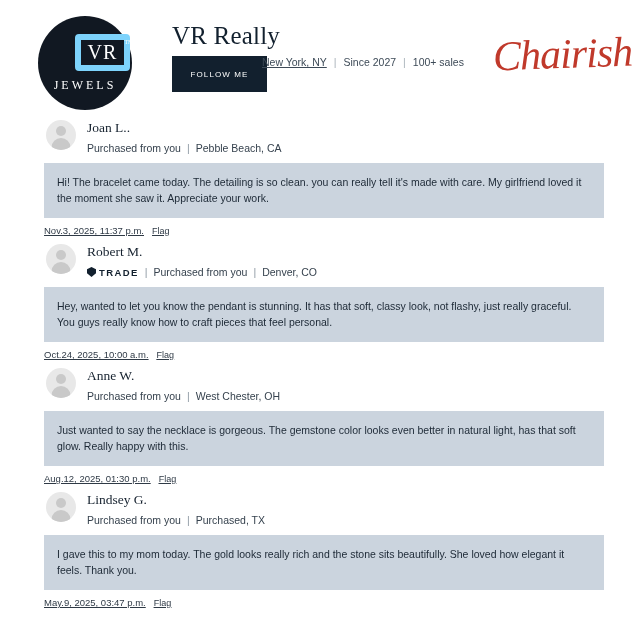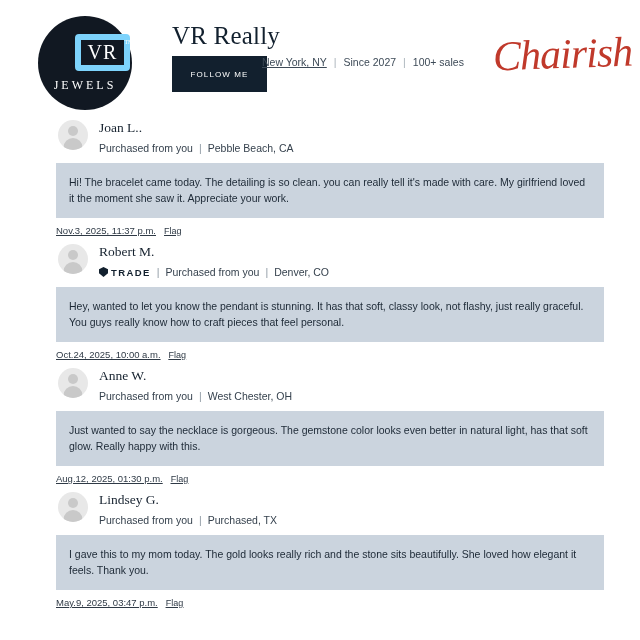--- a/index.html
+++ b/index.html
@@ -99,21 +99,21 @@
     font-family: "Liberation Serif", serif;
     font-style: italic;
     font-size: 42px;
     color: #c0392b;
     letter-spacing: -1px;
     transform: rotate(-2deg);
   }
 
   
   .reviews {
-    padding: 6px 36px 0 56px;
+    padding: 6px 36px 0 44px;
   }
   .review { margin-bottom: 6px; }
   .reviewer-row {
     display: flex;
     align-items: flex-start;
     gap: 11px;
     padding-left: 2px;
   }
   .avatar {
     width: 30px; height: 30px;

